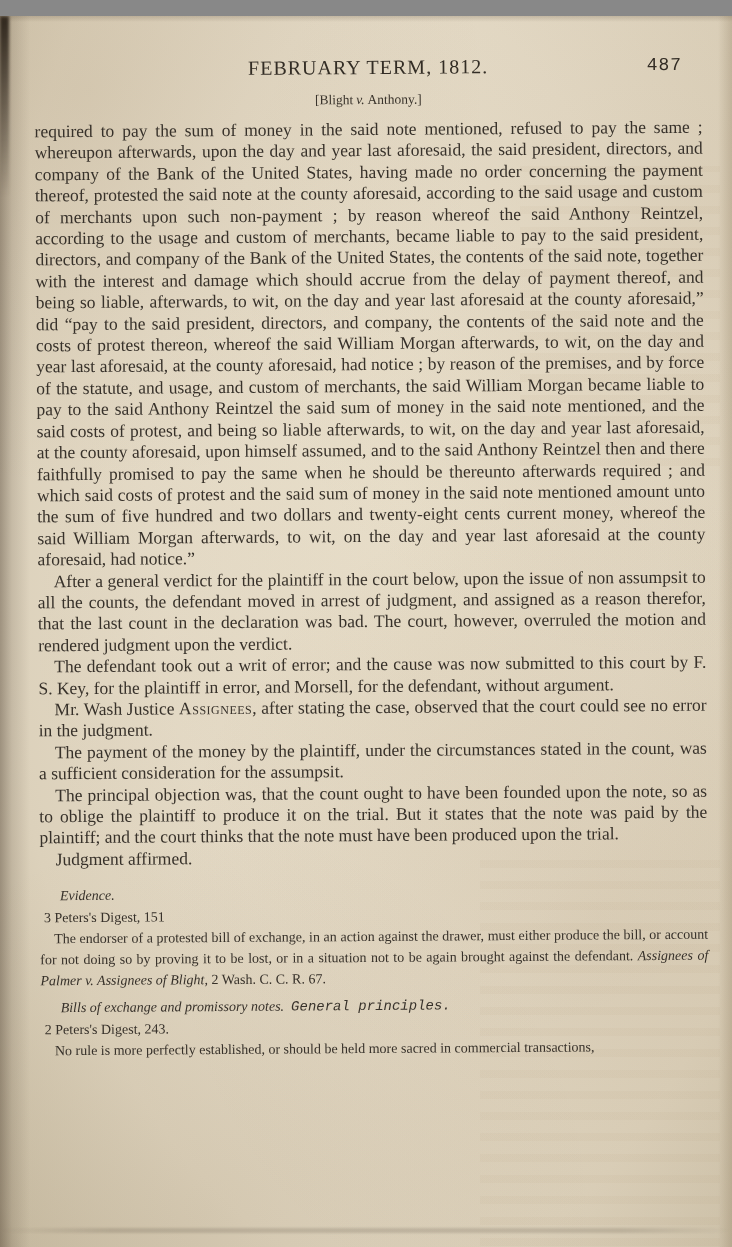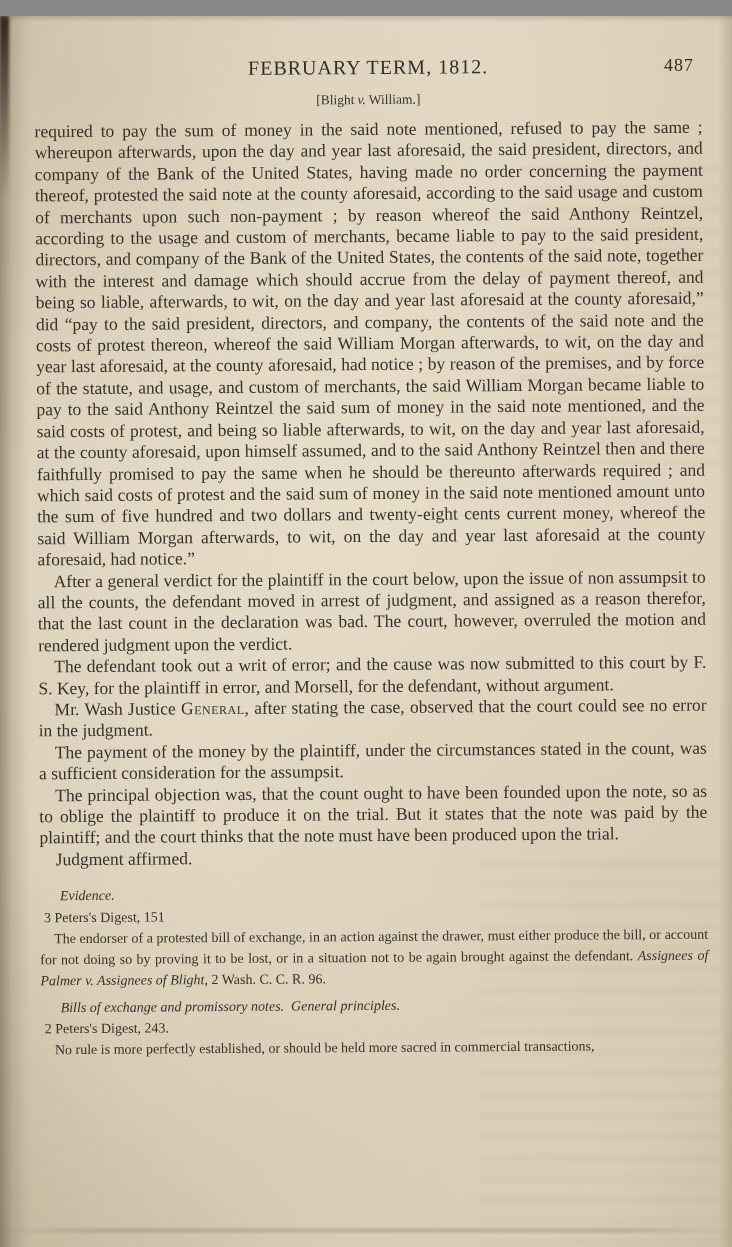--- a/index.html
+++ b/index.html
@@ -60,74 +60,74 @@
   .sheet {
     position:absolute; left:34px; top:40px; width:668px;
     transform:rotate(-0.4deg); transform-origin:50% 0;
   }
   .hdr { position:relative; height:26px; }
   .hdr .title {
     position:absolute; left:0; right:0; text-align:center;
     font-size:20px; letter-spacing:1px; color:#332d25;
   }
   .hdr .pageno {
-    position:absolute; right:8px; top:1px;
-    font-size:18px; letter-spacing:1px; color:#332d25;
+    position:absolute; right:20px; top:1px;
+    font-size:18px; letter-spacing:1px; color:#332d25;font-family:Liberation Mono, monospace;
   }
   .caption {
     text-align:center; font-size:13.5px; margin-top:10px; color:#3a342c;
   }
   .caption .it { font-style:italic; margin:0 3px; }
 
   .bodytext { margin-top:11px; font-size:17.5px; line-height:21.4px; text-align:justify; }
   .bodytext p { margin:0; text-indent:16px; }
   .bodytext p.cont { text-indent:0; }
   .smallcaps { font-variant:small-caps; letter-spacing:0.5px; }
 
   .footnotes { margin-top:15px; font-size:14px; line-height:21.3px; text-align:justify; }
   .footnotes .fn-head { font-style:italic; text-indent:20px; margin:0; }
   .footnotes .fn-cite { margin:0; text-indent:4px; }
   .footnotes .fn-para { margin:0; text-indent:14px; }
   .footnotes .gap { margin-top:5px; }
   .it { font-style:italic; }
-  .sent-gap { margin-left:7px; }
+  .sent-gap { margin-left:7px;font-family:Liberation Mono, monospace; }
 </style>
 </head>
 <body>
 
 <div class="page">
   <div class="texture"></div>
   <div class="bleed-a"></div>
   <div class="bleed-b"></div>
 
   <div class="sheet">
 
     <div class="hdr">
       <div class="title">FEBRUARY TERM, 1812.</div>
       <div class="pageno">487</div>
     </div>
 
-    <div class="caption"><span>[Blight</span><span class="it">v.</span><span>William.]</span></div>
+    <div class="caption"><span>[Blight</span><span class="it">v.</span><span>Anthony.]</span></div>
 
     <div class="bodytext">
       <p class="cont">required to pay the sum of money in the said note mentioned, refused to pay the same ; whereupon afterwards, upon the day and year last aforesaid, the said president, directors, and company of the Bank of the United States, having made no order concerning the payment thereof, protested the said note at the county aforesaid, according to the said usage and custom of merchants upon such non-payment ; by reason whereof the said Anthony Reintzel, according to the usage and custom of merchants, became liable to pay to the said president, directors, and company of the Bank of the United States, the contents of the said note, together with the interest and damage which should accrue from the delay of payment thereof, and being so liable, afterwards, to wit, on the day and year last aforesaid at the county aforesaid,” did “pay to the said president, directors, and company, the contents of the said note and the costs of protest thereon, whereof the said William Morgan afterwards, to wit, on the day and year last aforesaid, at the county aforesaid, had notice ; by reason of the premises, and by force of the statute, and usage, and custom of merchants, the said William Morgan became liable to pay to the said Anthony Reintzel the said sum of money in the said note mentioned, and the said costs of protest, and being so liable afterwards, to wit, on the day and year last aforesaid, at the county aforesaid, upon himself assumed, and to the said Anthony Reintzel then and there faithfully promised to pay the same when he should be thereunto afterwards required ; and which said costs of protest and the said sum of money in the said note mentioned amount unto the sum of five hundred and two dollars and twenty-eight cents current money, whereof the said William Morgan afterwards, to wit, on the day and year last aforesaid at the county aforesaid, had notice.”</p>
       <p>After a general verdict for the plaintiff in the court below, upon the issue of non assumpsit to all the counts, the defendant moved in arrest of judgment, and assigned as a reason therefor, that the last count in the declaration was bad.  The court, however, overruled the motion and rendered judgment upon the verdict.</p>
       <p>The defendant took out a writ of error; and the cause was now submitted to this court by F. S. Key, for the plaintiff in error, and Morsell, for the defendant, without argument.</p>
-      <p><span>Mr. Wash Justice </span><span class="smallcaps">General</span><span>, after stating the case, observed that the court could see no error in the judgment.</span></p>
+      <p><span>Mr. Wash Justice </span><span class="smallcaps">Assignees</span><span>, after stating the case, observed that the court could see no error in the judgment.</span></p>
       <p>The payment of the money by the plaintiff, under the circumstances stated in the count, was a sufficient consideration for the assumpsit.</p>
       <p>The principal objection was, that the count ought to have been founded upon the note, so as to oblige the plaintiff to produce it on the trial.  But it states that the note was paid by the plaintiff; and the court thinks that the note must have been produced upon the trial.</p>
       <p>Judgment affirmed.</p>
     </div>
 
     <div class="footnotes">
       <p class="fn-head">Evidence.</p>
       <p class="fn-cite">3 Peters's Digest, 151</p>
       <p class="fn-para"><span>The endorser of a protested bill of exchange, in an action against the drawer, must either produce the bill, or account for not doing so by proving it to be lost, or in a situation not to be again brought against the defendant.</span>
         <span class="it">Assignees of Palmer v. Assignees of Blight,</span>
-        <span>2 Wash. C. C. R. 96.</span></p>
+        <span>2 Wash. C. C. R. 67.</span></p>
       <p class="fn-head gap"><span>Bills of exchange and promissory notes.</span><span class="sent-gap">General principles.</span></p>
       <p class="fn-cite">2 Peters's Digest, 243.</p>
       <p class="fn-para">No rule is more perfectly established, or should be held more sacred in commercial transactions,</p>
     </div>
 
   </div>
 
   <div class="edge-left"></div>
   <div class="corner-tl"></div>
   <div class="edge-top"></div>

